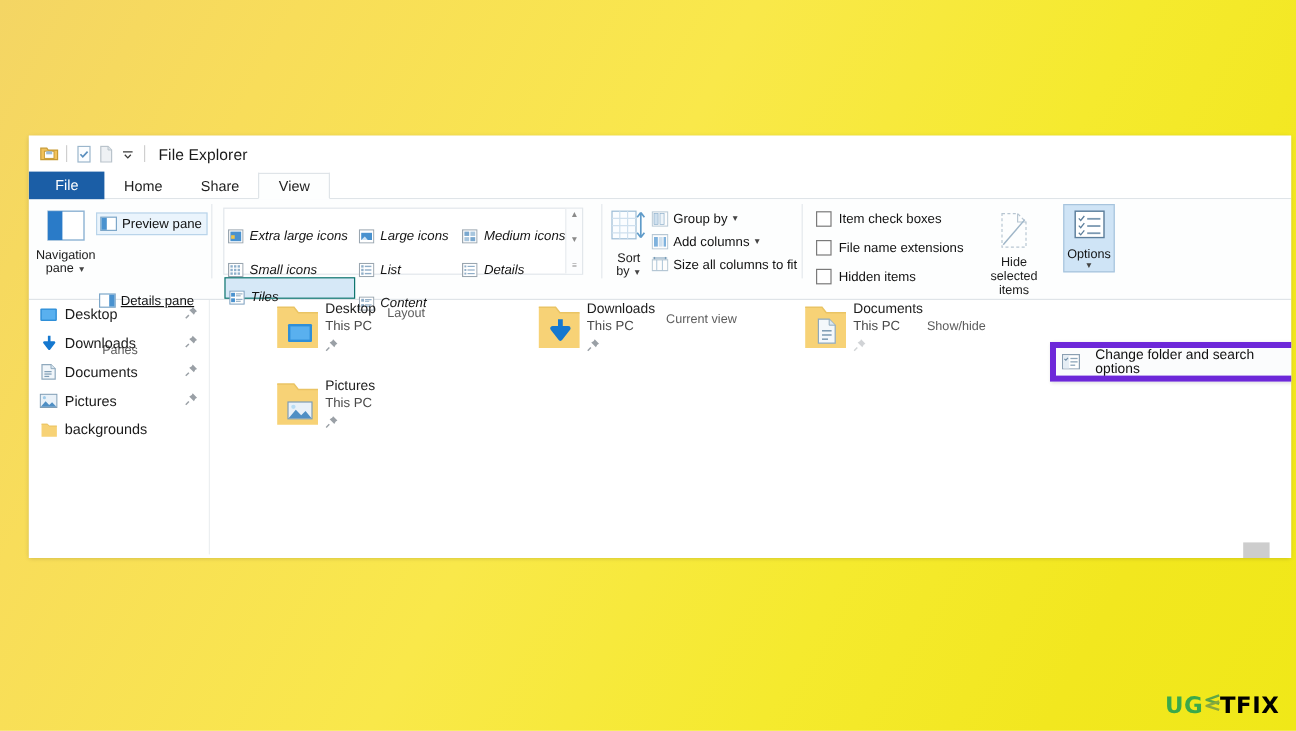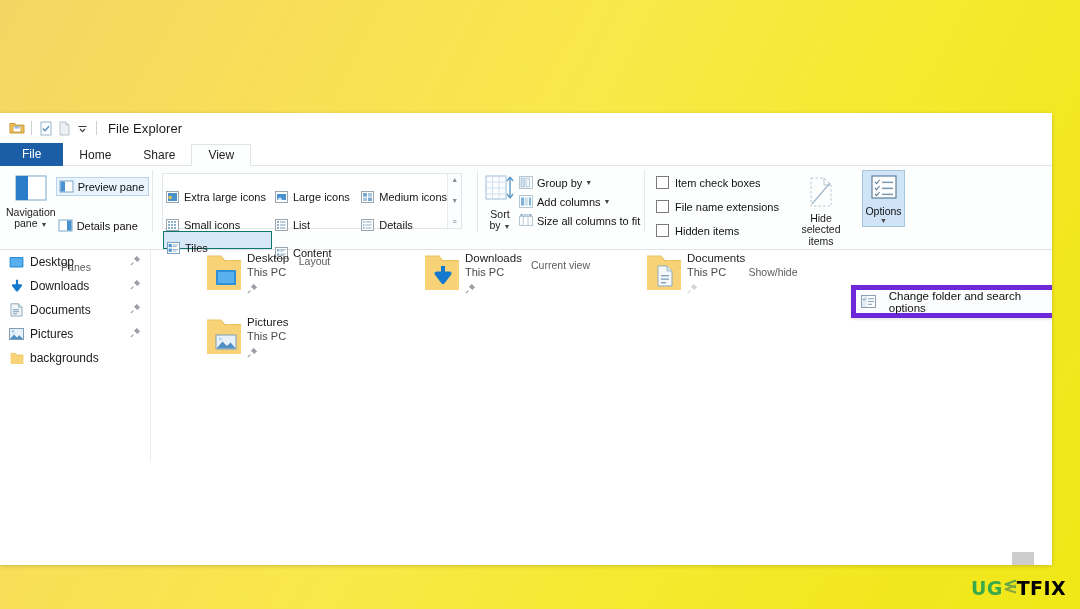--- a/index.html
+++ b/index.html
@@ -10,24 +10,24 @@
     width: 1080px;
     height: 609px;
     overflow: hidden;
     font-family: "Liberation Sans", sans-serif;
     background: linear-gradient(118deg, #f4d564 0%, #f8dd5a 18%, #f9e84a 45%, #f5ea2e 68%, #f2e71f 85%, #f0e818 100%);
     position: relative;
   }
   
   #explorer-window {
     position: absolute;
-    left: 0;
+    left: 24px;
     top: 113px;
     width: 1052px;
-    height: 452px;
+    height: 352px;
     background: #ffffff;
     box-shadow: 0 1px 4px rgba(0,0,0,0.18);
     overflow: hidden;
   }
   
   .titlebar {
     height: 30px;
     display: flex;
     align-items: center;
     padding-left: 8px;
@@ -160,20 +160,21 @@
   }
   .gallery .gcol { display: flex; flex-direction: column; justify-content: flex-start; padding: 1px 0; }
   .gitem {
     display: flex;
     align-items: center;
     height: 17px;
     font-size: 11px;
     color: #141414;
     padding: 16px 6px 0 3px;
     white-space: nowrap;
+    font-style: italic;
   }
   .gitem.selected {
     background: #d6e8f7;
     border: 1px solid #0f766e;
     box-sizing: border-box;
   }
   .gitem .gico { margin-right: 5px; display: flex; }
   .gscroll {
     width: 13px;
     border-left: 1px solid #e8ecef;
@@ -329,31 +330,31 @@
             <svg width="32" height="26" viewBox="0 0 32 26">
               <rect x="1" y="1" width="30" height="24" fill="#ffffff" stroke="#8fb4d4" stroke-width="1.2"></rect>
               <rect x="1" y="1" width="12" height="24" fill="#2a7bc8"></rect>
             </svg>
           </span>
           <span>Navigation</span>
           <span>
             <span>pane</span><span class="caret">▼</span>
           </span>
         </div>
-        <div class="col" style="margin-top:6px;">
+        <div class="col" style="margin-top:6px;gap:43px;">
           <div class="smallitem outlined">
             <span class="glyph">
               <svg width="15" height="13" viewBox="0 0 15 13">
                 <rect x="1" y="1" width="13" height="11" fill="#ffffff" stroke="#7da7c9" stroke-width="1"></rect>
                 <rect x="1.5" y="1.5" width="4.5" height="10" fill="#4a92cf"></rect>
               </svg>
             </span>
             <span>Preview pane</span>
           </div>
-          <div class="smallitem" style="margin-top:20px;">
+          <div class="smallitem" style="margin-top:2px;text-decoration:underline;">
             <span class="glyph">
               <svg width="15" height="13" viewBox="0 0 15 13">
                 <rect x="1" y="1" width="13" height="11" fill="#ffffff" stroke="#7da7c9" stroke-width="1"></rect>
                 <rect x="9" y="1.5" width="4.5" height="10" fill="#4a92cf"></rect>
               </svg>
             </span>
             <span>Details pane</span>
           </div>
         </div>
       </div>

